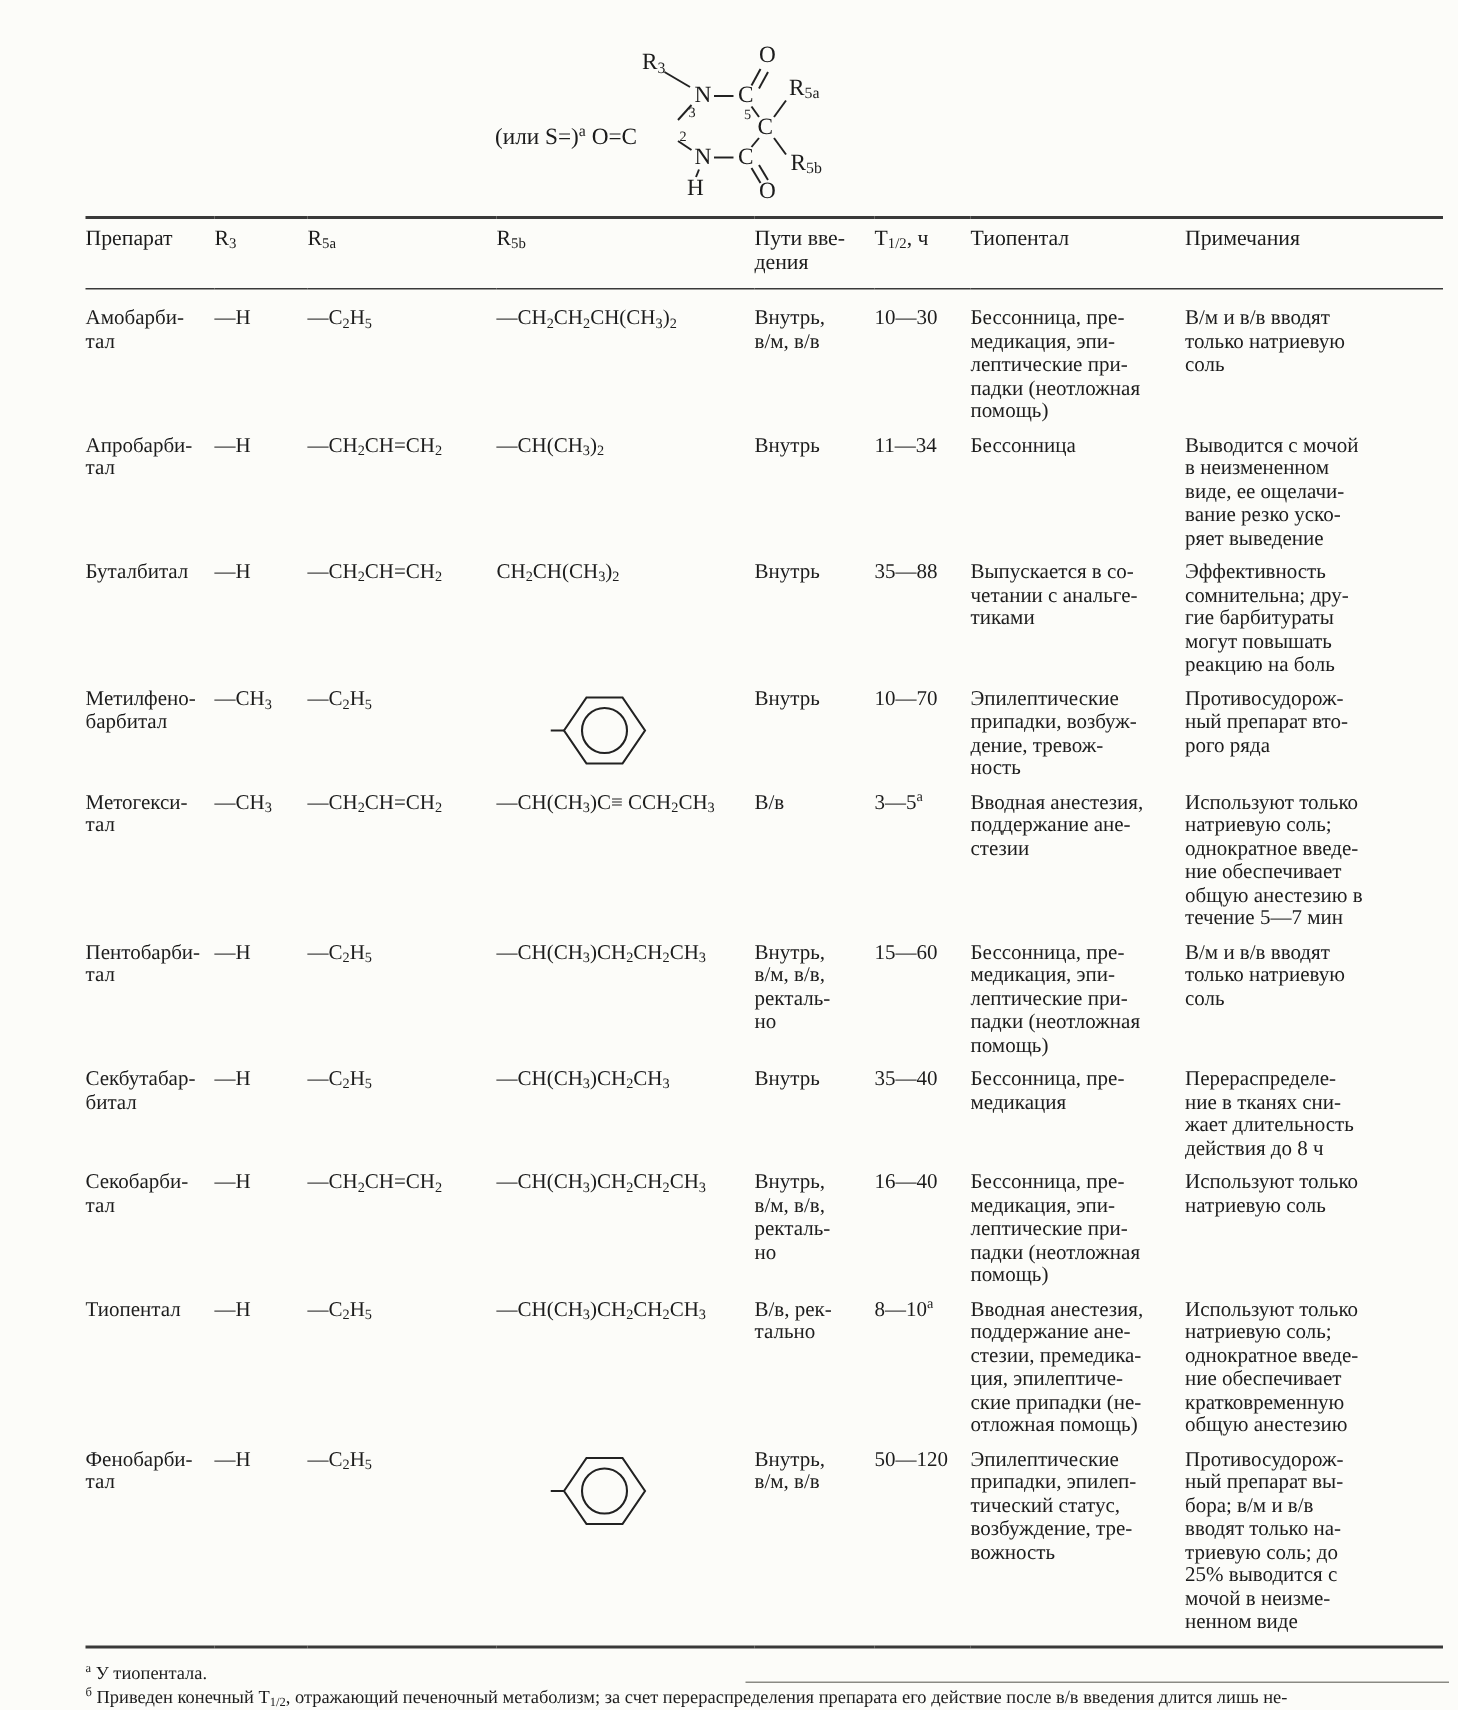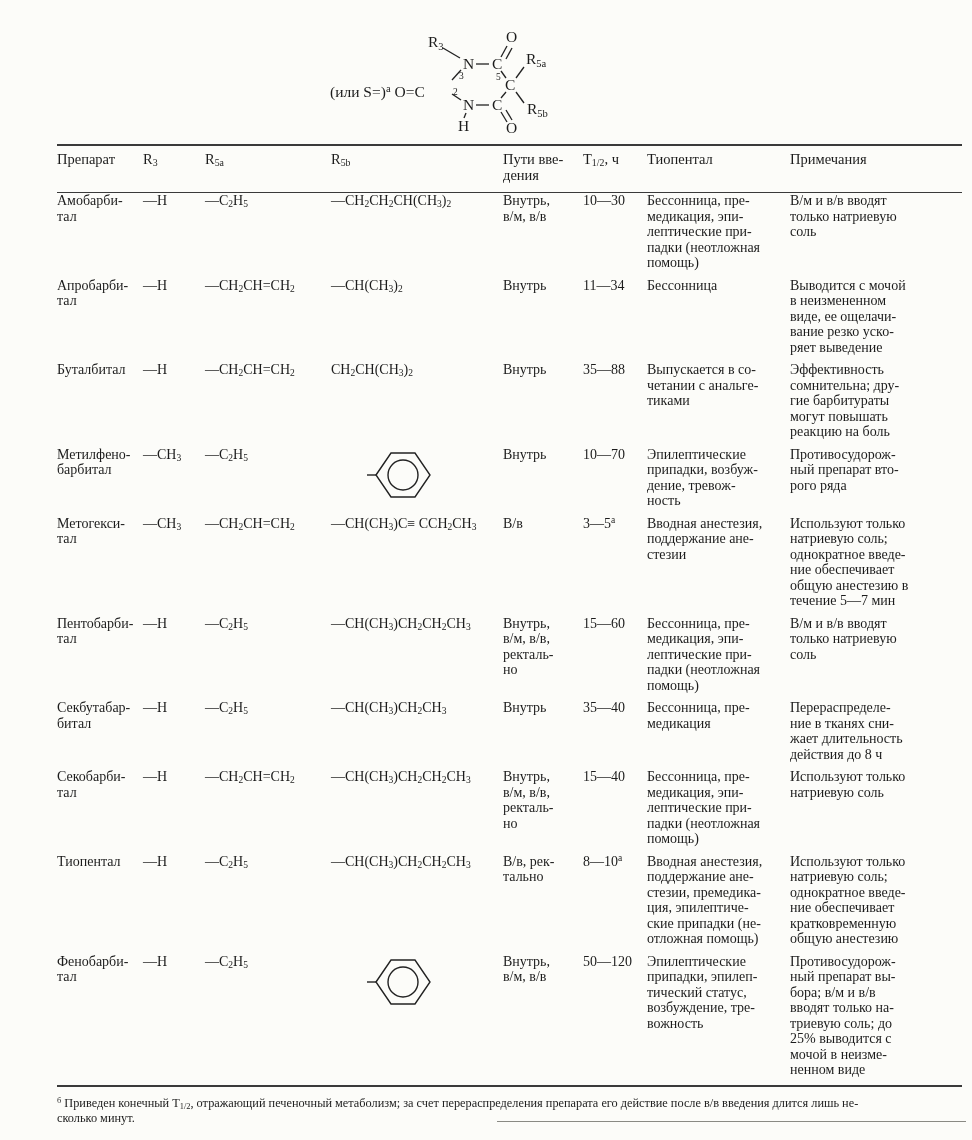--- a/index.html
+++ b/index.html
@@ -27,21 +27,21 @@
   .drug-table th{
     font-weight:normal;text-align:left;vertical-align:top;
     padding:6px 4px 9px 0;
     border-top:2px solid #3a3a3a;border-bottom:1.2px solid #3a3a3a;
     font-size:14.5px;
   }
   .drug-table td{
     vertical-align:top;text-align:left;
     padding:0 4px 7px 0;
   }
-  .drug-table tbody tr:first-child td{padding-top:0;}
+  .drug-table tbody tr:first-child td{padding-top:12px;}
   .col-drug{width:86px;}  .col-r3{width:62px;}
   .col-r5a{width:126px;} .col-r5b{width:172px;}
   .col-route{width:80px;} .col-t12{width:64px;}
   .col-ind{width:143px;}  .col-notes{width:172px;}
   .phenyl{margin-left:36px;display:inline-block;}
 
   
   .footnotes{margin:9px 0 0 57px;width:905px;font-size:12.3px;line-height:15.5px;}
   .footnote{margin-bottom:1px;}
   .edge-line{position:absolute;left:497px;width:469px;top:1121px;height:1px;background:#8a8a84;}
@@ -186,21 +186,21 @@
       <td>35—40</td>
       <td>Бессонница, пре-<br>медикация</td>
       <td>Перераспределе-<br>ние в тканях сни-<br>жает длительность<br>действия до 8 ч</td>
     </tr>
     <tr>
       <td>Секобарби-<br>тал</td>
       <td>—H</td>
       <td>—CH<sub>2</sub>CH=CH<sub>2</sub></td>
       <td>—CH(CH<sub>3</sub>)CH<sub>2</sub>CH<sub>2</sub>CH<sub>3</sub></td>
       <td>Внутрь,<br>в/м, в/в,<br>ректаль-<br>но</td>
-      <td>15—40</td>
+      <td>16—40</td>
       <td>Бессонница, пре-<br>медикация, эпи-<br>лептические при-<br>падки (неотложная<br>помощь)</td>
       <td>Используют только<br>натриевую соль</td>
     </tr>
     <tr>
       <td>Тиопентал</td>
       <td>—H</td>
       <td>—C<sub>2</sub>H<sub>5</sub></td>
       <td>—CH(CH<sub>3</sub>)CH<sub>2</sub>CH<sub>2</sub>CH<sub>3</sub></td>
       <td>В/в, рек-<br>тально</td>
       <td>8—10<sup>а</sup></td>
@@ -222,16 +222,17 @@
       </td>
       <td>Внутрь,<br>в/м, в/в</td>
       <td>50—120</td>
       <td>Эпилептические<br>припадки, эпилеп-<br>тический статус,<br>возбуждение, тре-<br>вожность</td>
       <td>Противосудорож-<br>ный препарат вы-<br>бора; в/м и в/в<br>вводят только на-<br>триевую соль; до<br>25% выводится с<br>мочой в неизме-<br>ненном виде</td>
     </tr>
   </tbody>
 </table>
 
 <div class="footnotes">
+  <div class="footnote"><sup>а</sup> У тиопентала.</div>
   <div class="footnote"><sup>б</sup> Приведен конечный T<sub>1/2</sub>, отражающий печеночный метаболизм; за счет перераспределения препарата его действие после в/в введения длится лишь не-<br>сколько минут.</div>
 </div>
 
 <div class="edge-line"></div>
 
 </body></html>

